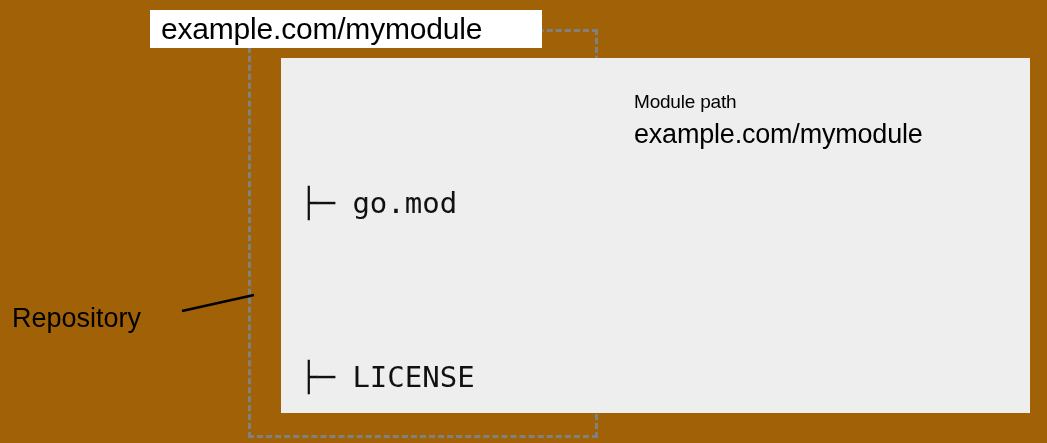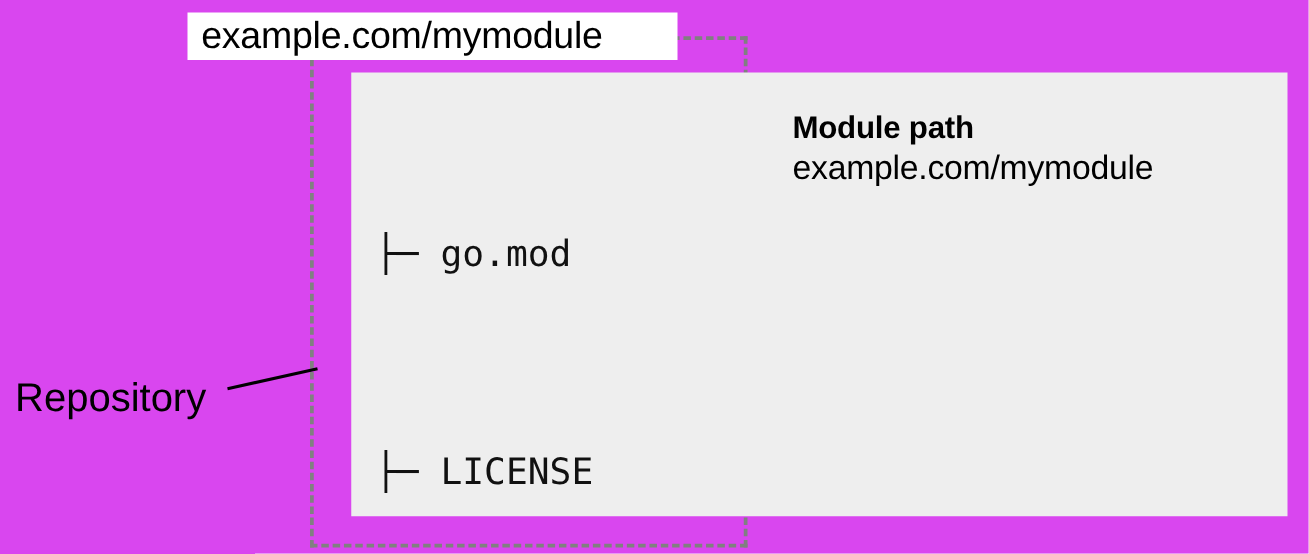--- a/index.html
+++ b/index.html
@@ -5,21 +5,21 @@
 <style>
   html, body {
     margin: 0;
     padding: 0;
     background: #ffffff;
   }
   #canvas {
     position: relative;
     width: 1047px;
     height: 443px;
-    background: #d946ef;
+    background: #a16207;
     overflow: hidden;
     font-family: "Liberation Sans", sans-serif;
     color: #000000;
   }
 
   
   .repo-boundary {
     position: absolute;
     left: 248px;
     top: 29px;
@@ -63,21 +63,21 @@
     white-space: nowrap;
     letter-spacing: -0.2px;
     z-index: 4;
   }
 
   
   .repo-label {
     position: absolute;
     left: 12px;
     top: 302px;
-    font-size: 32px;
+    font-size: 27px;
     line-height: 32px;
     white-space: nowrap;
     z-index: 4;
   }
   .repo-leader {
     position: absolute;
     left: 180px;
     top: 290px;
     width: 76px;
     height: 26px;
@@ -105,22 +105,22 @@
 
   
   .annotation {
     position: absolute;
     left: 634px;
     top: 86px;
     z-index: 4;
     width: 380px;
   }
   .annotation-title {
-    font-size: 25px;
-    font-weight: bold;
+    font-size: 19px;
+    font-weight: normal;
     line-height: 32px;
     letter-spacing: -0.2px;
     white-space: nowrap;
   }
   .annotation-value {
     font-size: 27px;
     line-height: 33px;
     letter-spacing: -0.2px;
     white-space: nowrap;
   }

